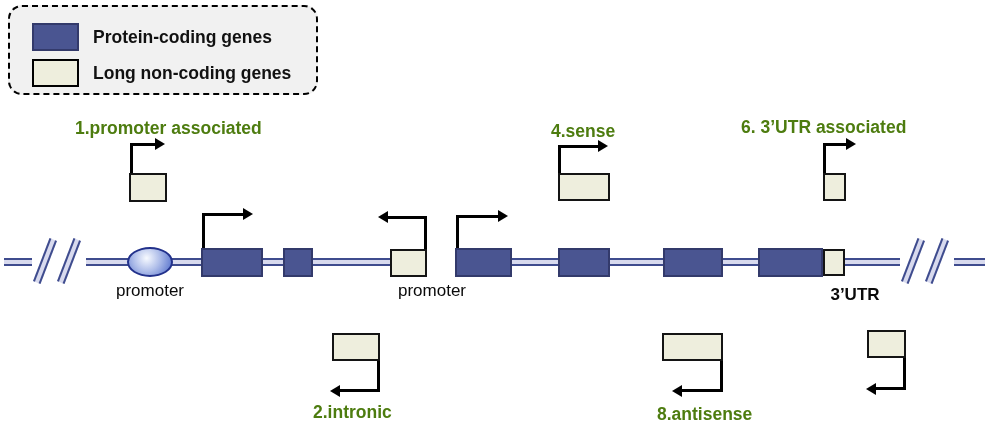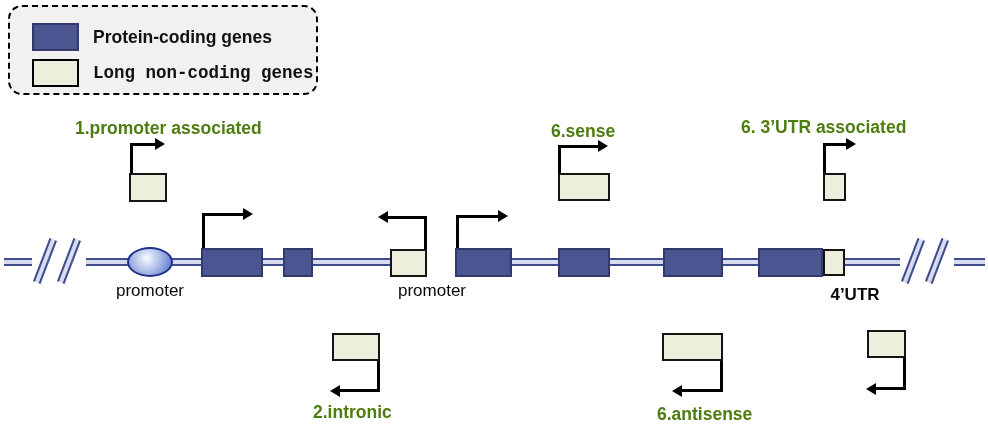--- a/index.html
+++ b/index.html
@@ -16,21 +16,21 @@
   *{box-sizing:border-box;margin:0;padding:0;}
   html,body{background:#ffffff;}
   body{font-family:"Liberation Sans",sans-serif;}
   .canvas{position:relative;width:988px;height:428px;background:#fff;overflow:hidden;}
 
   
   .legend{position:absolute;left:8px;top:5px;width:310px;height:90px;
     background:var(--legend-bg);border:2px dashed #000;border-radius:14px;z-index:6;}
   .legend-row{position:absolute;left:22px;display:flex;align-items:center;gap:14px;}
   .legend-row.r1{top:16px;}
-  .legend-row.r2{top:52px;font-family:Liberation Mono, monospace;}
+  .legend-row.r2{top:52px;}
   .swatch{width:47px;height:28px;flex:0 0 auto;}
   .swatch-protein{background:var(--protein-fill);border:2px solid var(--protein-border);}
   .swatch-lnc{background:var(--lnc-fill);border:2.5px solid #000;}
   .legend-label{font-size:17.5px;font-weight:bold;color:#111;white-space:nowrap;}
 
   
   .dna{position:absolute;top:258px;height:8px;background:var(--dna-center);
     border-top:2px solid var(--dna-edge);border-bottom:2px solid var(--dna-edge);z-index:1;}
   .dna-left{left:4px;width:388px;}
   .dna-right{left:455px;width:530px;}
@@ -115,34 +115,34 @@
   <div class="arr arr-ul" style="left:388px;top:216px;width:39px;height:33px;"></div>
   <div class="lbox" style="left:390px;top:249px;width:37px;height:28px;"></div>
   <div class="sub" style="left:392px;top:282px;width:80px;">promoter</div>
   <div class="arr arr-ur" style="left:456px;top:215px;width:42px;height:33px;"></div>
 
   <div class="pbox" style="left:455px;width:57px;"></div>
   <div class="pbox" style="left:558px;width:52px;"></div>
   <div class="pbox" style="left:663px;width:60px;"></div>
   <div class="pbox" style="left:758px;width:65px;"></div>
   <div class="lbox" style="left:823px;top:249px;width:22px;height:27px;"></div>
-  <div class="sub sub-bold" style="left:815px;top:286px;width:80px;">4’UTR</div>
+  <div class="sub sub-bold" style="left:815px;top:286px;width:80px;">3’UTR</div>
 
-  <div class="lbl" style="left:551px;top:122px;">6.sense</div>
+  <div class="lbl" style="left:551px;top:122px;">4.sense</div>
   <div class="arr arr-ur" style="left:558px;top:145px;width:40px;height:28px;"></div>
   <div class="lbox" style="left:558px;top:173px;width:52px;height:28px;"></div>
 
   <div class="lbl" style="left:741px;top:118px;">6. 3’UTR associated</div>
   <div class="arr arr-ur" style="left:823px;top:143px;width:23px;height:30px;"></div>
   <div class="lbox" style="left:823px;top:173px;width:23px;height:28px;"></div>
 
   <div class="lbox" style="left:332px;top:333px;width:48px;height:28px;"></div>
   <div class="arr arr-dl" style="left:340px;top:361px;width:40px;height:31px;"></div>
   <div class="lbl" style="left:313px;top:403px;">2.intronic</div>
 
   <div class="lbox" style="left:662px;top:333px;width:61px;height:28px;"></div>
   <div class="arr arr-dl" style="left:682px;top:361px;width:41px;height:31px;"></div>
-  <div class="lbl" style="left:657px;top:405px;">6.antisense</div>
+  <div class="lbl" style="left:657px;top:405px;">8.antisense</div>
 
   <div class="lbox" style="left:867px;top:330px;width:39px;height:28px;"></div>
   <div class="arr arr-dl" style="left:876px;top:358px;width:30px;height:32px;"></div>
 
 </div>
 
 </body></html>

